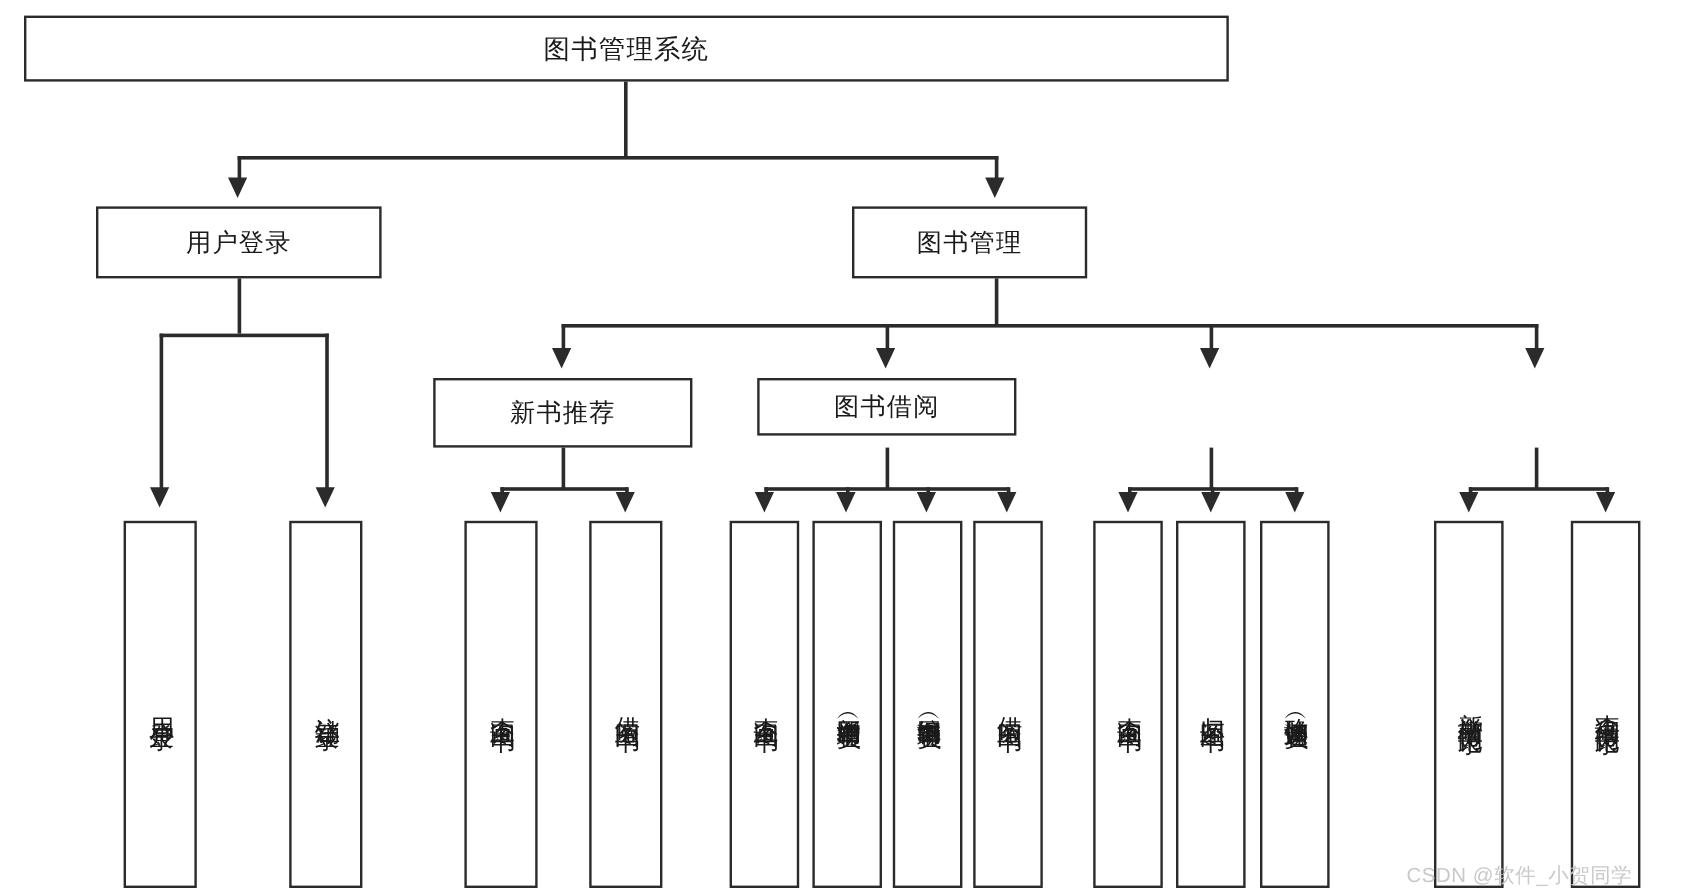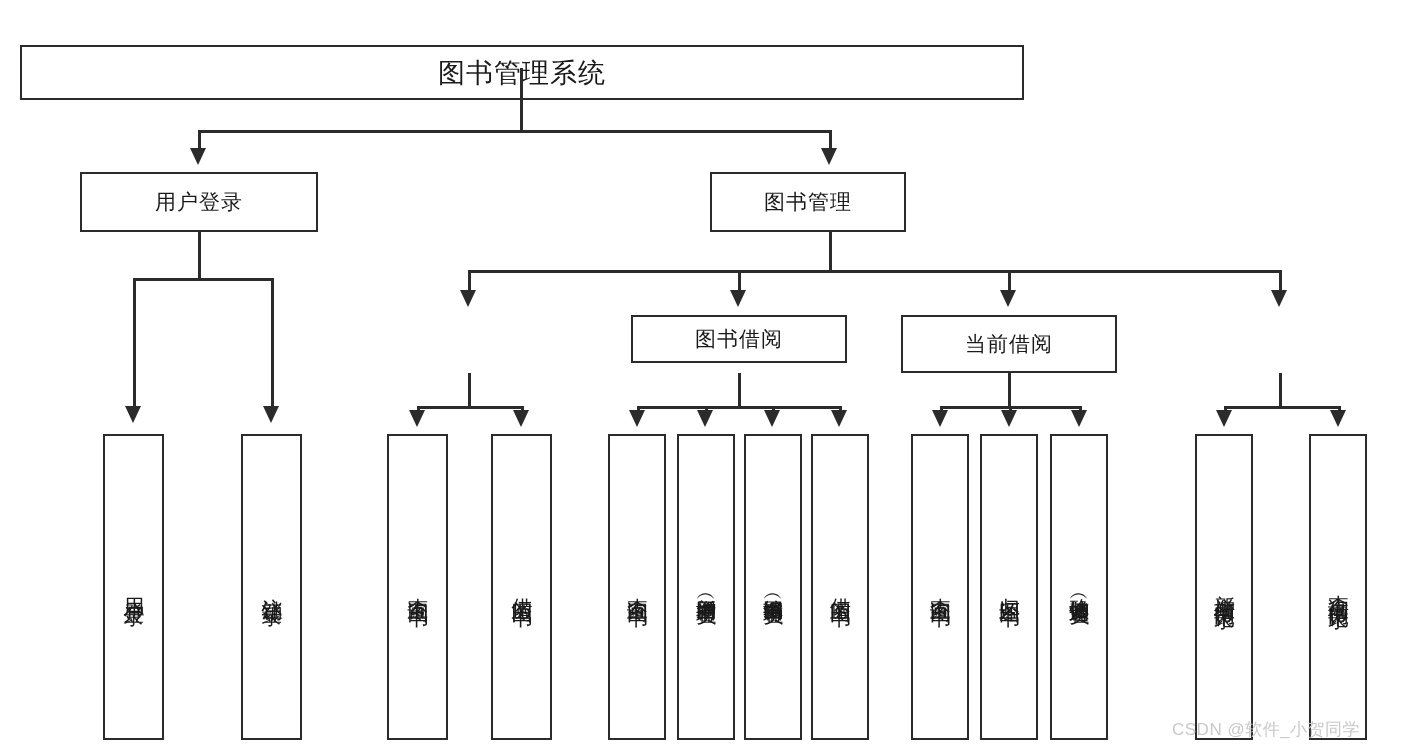--- a/index.html
+++ b/index.html
@@ -25,22 +25,21 @@
     align-items: center;
     justify-content: center;
     color: #1a1a1a;
   }
   .node.h {
     
     font-size: 21px;
     letter-spacing: 1px;
   }
   .node.root {
-    font-size: 27px;
-    margin-top: 32px;
+    font-size: 22px;
   }
   .node.v {
     
     writing-mode: vertical-rl;
     text-orientation: upright;
     font-size: 21px;
     line-height: 1.18;
     letter-spacing: 3px;
     align-items: center;
     justify-content: center;
@@ -112,25 +111,25 @@
   <div class="conn hline" style="left:468px; top:270px; width:814px;"></div>
   <div class="conn vline" style="left:468px; top:270px; height:22px;"></div>
   <div class="arrow" style="left:460px; top:290px;"></div>
   <div class="conn vline" style="left:738px; top:270px; height:22px;"></div>
   <div class="arrow" style="left:730px; top:290px;"></div>
   <div class="conn vline" style="left:1008px; top:270px; height:22px;"></div>
   <div class="arrow" style="left:1000px; top:290px;"></div>
   <div class="conn vline" style="left:1279px; top:270px; height:22px;"></div>
   <div class="arrow" style="left:1271px; top:290px;"></div>
 
+  <div class="node h" style="left:361px; top:315px; width:216px; height:58px;">
+    <span>新书推荐</span>
+  </div>
   <div class="node h" style="left:631px; top:315px; width:216px; height:48px;">
     <span>图书借阅</span>
-  </div>
-  <div class="node h" style="left:901px; top:315px; width:216px; height:58px;">
-    <span>当前借阅</span>
   </div>
 
   <div class="conn vline" style="left:468px; top:373px; height:35px;"></div>
   <div class="conn hline" style="left:417px; top:406px; width:106px;"></div>
   <div class="conn vline" style="left:417px; top:406px; height:6px;"></div>
   <div class="arrow" style="left:409px; top:410px;"></div>
   <div class="conn vline" style="left:521px; top:406px; height:6px;"></div>
   <div class="arrow" style="left:513px; top:410px;"></div>
 
   <div class="conn vline" style="left:738px; top:373px; height:35px;"></div>

